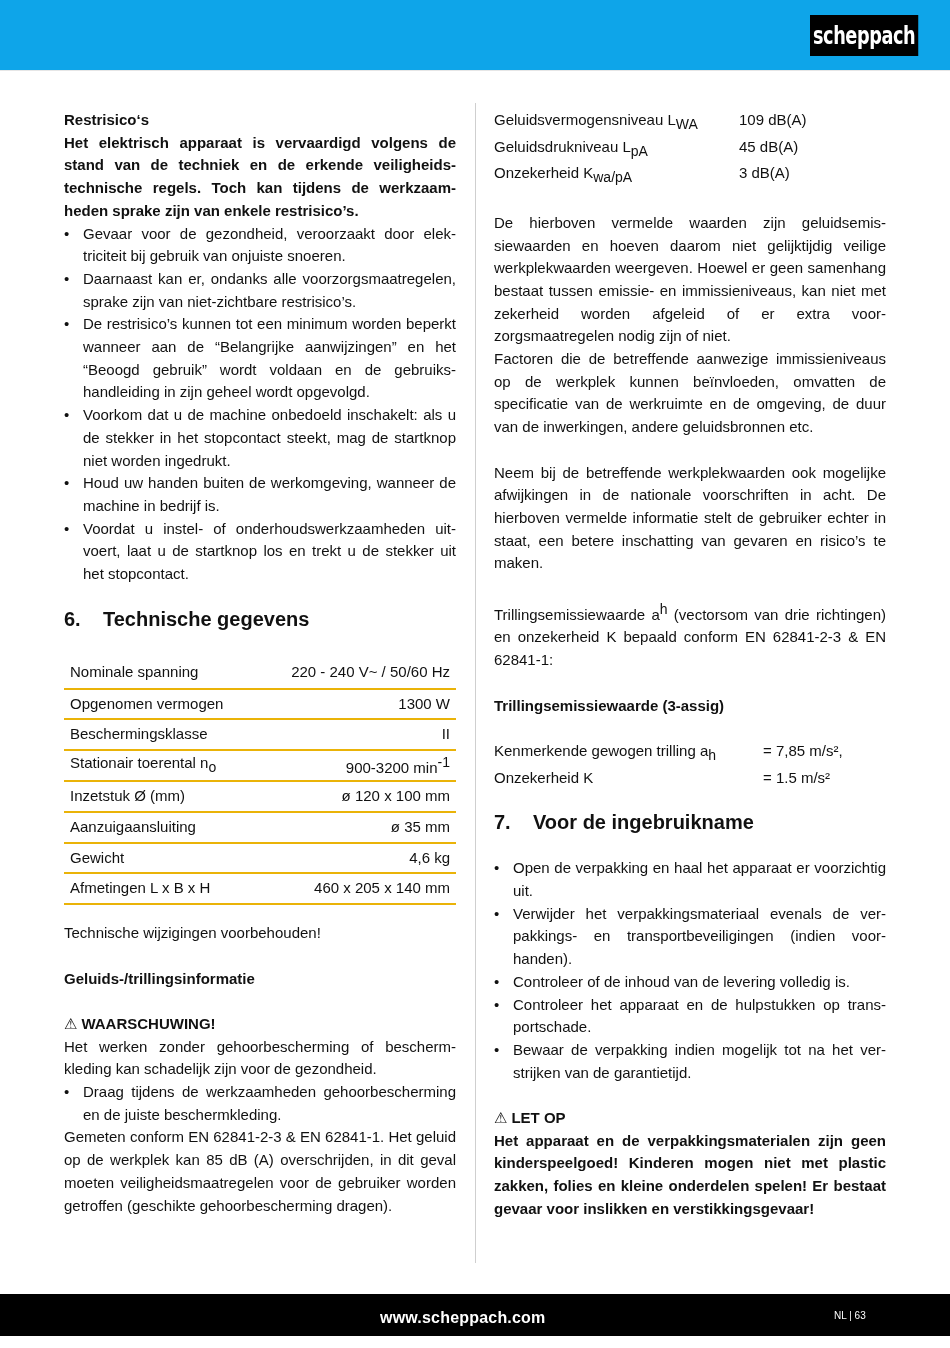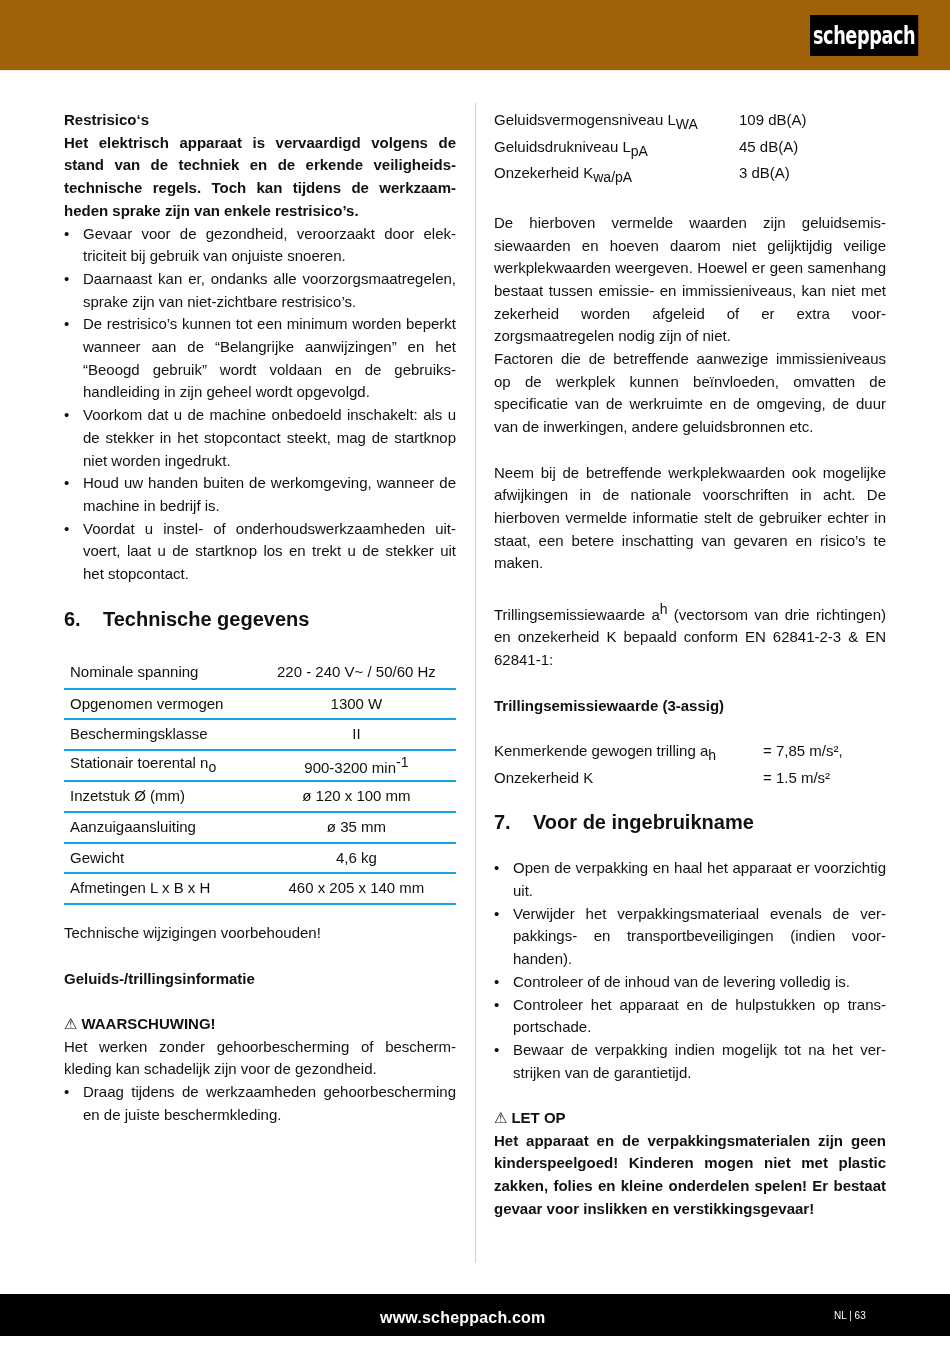--- a/index.html
+++ b/index.html
@@ -1,33 +1,33 @@
 <!DOCTYPE html>
 <html><head>
 <meta charset="utf-8">
 <style>
   * { box-sizing: border-box; margin: 0; padding: 0; }
   html, body { width: 950px; height: 1348px; background: #ffffff; overflow: hidden; }
   body { position: relative; font-family: "Liberation Sans", sans-serif; color: #111; font-size: 15px; }
-  .header-bar { position: absolute; left: 0; top: 0; width: 950px; height: 71px; background: #a16207; border-bottom: 1px solid #e6e6e6; }
+  .header-bar { position: absolute; left: 0; top: 0; width: 950px; height: 71px; background: #0ea5e9; border-bottom: 1px solid #e6e6e6; }
   .logo { position: absolute; left: 810px; top: 15px; width: 109px; height: 41px; background: #000; color: #fff; display: flex; align-items: center; justify-content: center; font-family: "DejaVu Sans Condensed", "DejaVu Sans", sans-serif; font-weight: bold; font-size: 24px; letter-spacing: -0.5px; transform: scaleX(0.82); transform-origin: left; width: 132px; }
   .col { position: absolute; top: 109px; line-height: 22.7px; font-size: 15px; }
   .col-left { left: 64px; width: 392px; }
   .col-right { left: 494px; width: 392px; }
   .divider { position: absolute; left: 475px; top: 103px; width: 1px; height: 1160px; background: #cfcfcf; }
   p, li { text-align: justify; }
   .bold { font-weight: bold; }
   ul.bullets { list-style: none; }
   ul.bullets li { position: relative; padding-left: 19px; }
   ul.bullets li::before { content: "•"; position: absolute; left: 0; top: 0; }
   h2 { font-size: 20px; font-weight: bold; line-height: 26px; display: flex; }
   h2 .num { width: 39px; display: inline-block; }
   .spec-table { width: 392px; border-collapse: collapse; margin-top: 26px; }
-  .spec-table td { font-size: 15px; height: 30.8px; border-bottom: 2px solid #0ea5e9; padding: 0 6px; vertical-align: middle; }
-  .spec-table td.val { text-align: center; }
+  .spec-table td { font-size: 15px; height: 30.8px; border-bottom: 2px solid #eab308; padding: 0 6px; vertical-align: middle; }
+  .spec-table td.val { text-align: right; }
   sub, sup { font-size: 14px; }
   sub { vertical-align: -4px; }
   sup { vertical-align: 6px; }
   .gap { height: 22.7px; }
   .kv { display: flex; }
   .kv .k { width: 245px; }
   .kv2 .k { width: 269px; }
   .warn-icon { display: inline-block; font-weight: normal; margin-right: 4px; }
   .footer { position: absolute; left: 0; top: 1294px; width: 950px; height: 42px; background: #000; color: #fff; }
   .footer-url { position: absolute; left: 380px; top: 15px; font-size: 16px; font-weight: bold; letter-spacing: 0.2px; }
@@ -100,20 +100,21 @@
   <div class="gap"></div>
   <div class="bold">Geluids-/trillingsinformatie</div>
   <div class="gap"></div>
   <div class="bold">
     <span class="warn-icon">⚠</span><span>WAARSCHUWING!</span>
   </div>
   <p>Het werken zonder gehoorbescherming of bescherm­kleding kan schadelijk zijn voor de gezondheid.</p>
   <ul class="bullets">
     <li>Draag tijdens de werkzaamheden gehoorbescher­ming en de juiste beschermkleding.</li>
   </ul>
+  <p>Gemeten conform EN 62841-2-3 &amp; EN 62841-1. Het geluid op de werkplek kan 85 dB (A) overschrijden, in dit geval moeten veiligheidsmaatregelen voor de ge­bruiker worden getroffen (geschikte gehoorbescher­ming dragen).</p>
 </div>
 
 <div class="col col-right">
   <div class="kv">
     <span class="k"><span>Geluidsvermogensniveau L</span><sub>WA</sub></span>
     <span>109 dB(A)</span>
   </div>
   <div class="kv">
     <span class="k"><span>Geluidsdrukniveau L</span><sub>pA</sub></span>
     <span>45 dB(A)</span>

